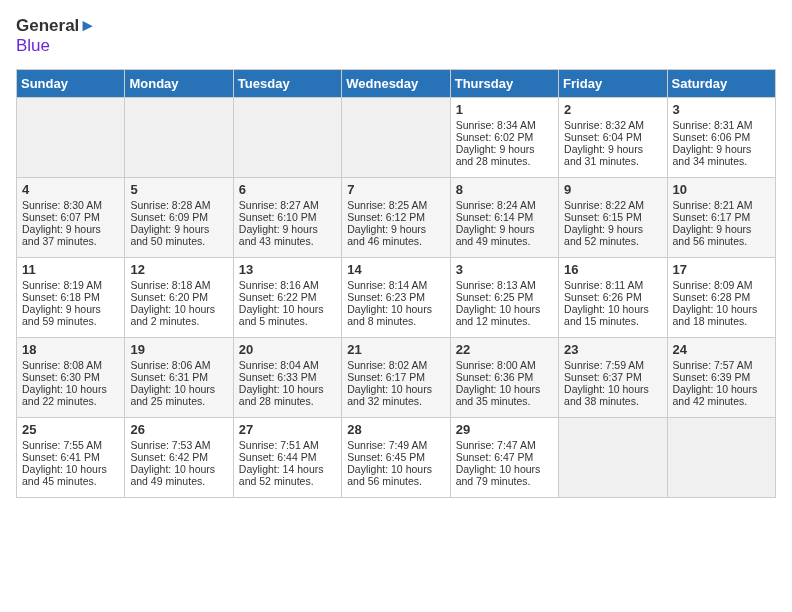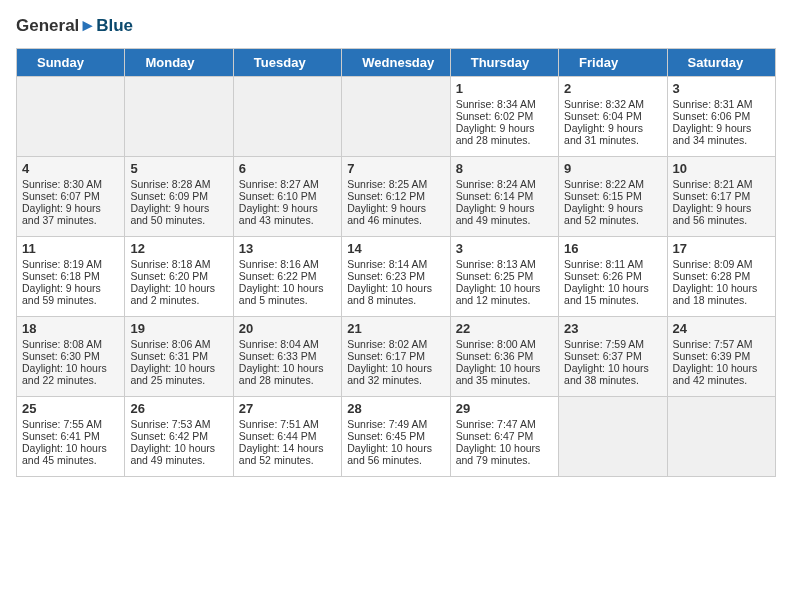--- a/index.html
+++ b/index.html
@@ -36,21 +36,21 @@
     table {
       width: 100%;
       border-collapse: collapse;
       table-layout: fixed;
     }
     thead tr th {
       background-color: #2872b8;
       color: #fff;
       font-size: 13px;
       font-weight: bold;
-      padding: 6px 20px;
+      padding: 6px 4px;
       text-align: left;
       border: 1px solid #ccc;
     }
     tbody tr td {
       border: 1px solid #ccc;
       vertical-align: top;
       padding: 4px 5px;
       font-size: 10.5px;
       color: #333;
       height: 80px;
@@ -67,23 +67,23 @@
     }
     .empty-cell {
       background: #f0f0f0 !important;
     }
   </style>
 </head>
 <body>
 
 <div class="header-area">
   <div class="logo">
-  <div style="display:flex;flex-direction:row;line-height:1.2">
+  <div style="display:flex;flex-direction:column;line-height:1.2">
     <span style="font-size:17px;font-weight:bold;color:#333;">General<span style="color:#2872b8;">►</span></span>
-    <span style="font-size:17px;font-weight:bold;color:#0c4a6e;">Blue</span>
+    <span style="font-size:17px;font-weight:normal;color:#6d28d9;">Blue</span>
   </div>
 </div>
   <div class="title-area">
     <div class="month-title"></div>
     <div class="location"></div>
   </div>
 </div>
 
 <table>
   <thead>

